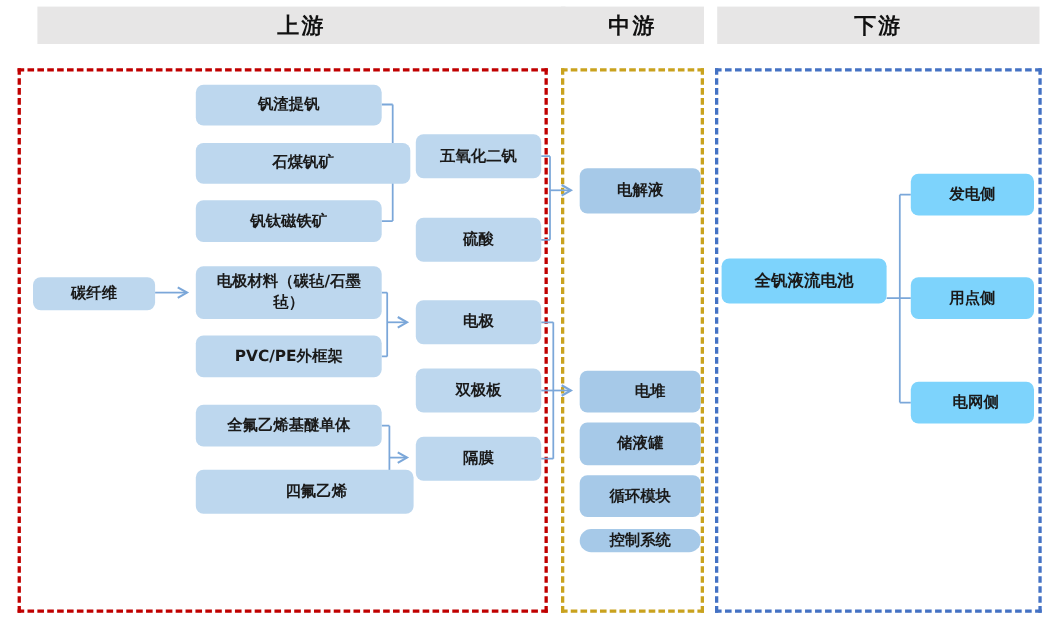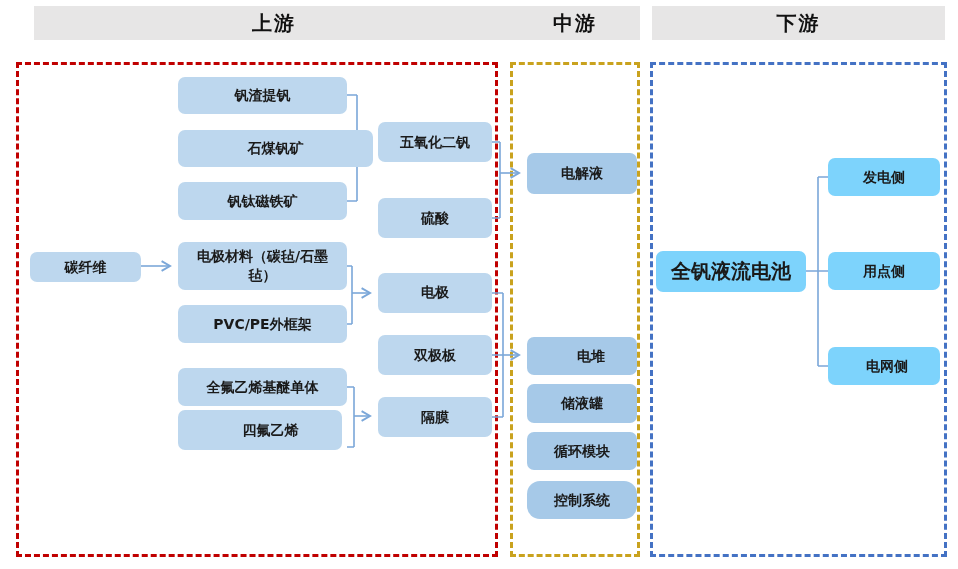--- a/index.html
+++ b/index.html
@@ -102,32 +102,32 @@
   </svg>
 
   <div class="node light" style="left:30px; top:252px; width:111px; height:30px;">碳纤维</div>
 
   <div class="node light" style="left:178px; top:77px;  width:169px; height:37px;">钒渣提钒</div>
   <div class="node light" style="left:178px; top:130px; width:195px; height:37px;">石煤钒矿</div>
   <div class="node light" style="left:178px; top:182px; width:169px; height:38px;">钒钛磁铁矿</div>
   <div class="node light" style="left:178px; top:242px; width:169px; height:48px;">电极材料（碳毡/石墨毡）</div>
   <div class="node light" style="left:178px; top:305px; width:169px; height:38px;">PVC/PE外框架</div>
   <div class="node light" style="left:178px; top:368px; width:169px; height:38px;">全氟乙烯基醚单体</div>
-  <div class="node light" style="left:178px; top:410px; width:164px; height:40px;padding-left:27px;">四氟乙烯</div>
+  <div class="node light" style="left:178px; top:427px; width:198px; height:40px;padding-left:27px;">四氟乙烯</div>
 
   <div class="node light" style="left:378px; top:122px; width:114px; height:40px;">五氧化二钒</div>
   <div class="node light" style="left:378px; top:198px; width:114px; height:40px;">硫酸</div>
   <div class="node light" style="left:378px; top:273px; width:114px; height:40px;font-family:Liberation Mono, monospace;">电极</div>
   <div class="node light" style="left:378px; top:335px; width:114px; height:40px;">双极板</div>
   <div class="node light" style="left:378px; top:397px; width:114px; height:40px;">隔膜</div>
 
   <div class="node mid" style="left:527px; top:153px; width:110px; height:41px;">电解液</div>
   <div class="node mid" style="left:527px; top:337px; width:110px; height:38px;padding-left:24px;">电堆</div>
   <div class="node mid" style="left:527px; top:384px; width:110px; height:39px;">储液罐</div>
   <div class="node mid" style="left:527px; top:432px; width:110px; height:38px;">循环模块</div>
-  <div class="node mid" style="left:527px; top:481px; width:110px; height:38px;border-radius:13px;">控制系统</div>
+  <div class="node mid" style="left:527px; top:481px; width:110px; height:21px;border-radius:13px;">控制系统</div>
 
-  <div class="node dark" style="left:656px; top:251px; width:150px; height:41px; font-size:20px;">全钒液流电池</div>
+  <div class="node dark" style="left:656px; top:235px; width:150px; height:41px; font-size:15px;">全钒液流电池</div>
   <div class="node dark" style="left:828px; top:158px; width:112px; height:38px;">发电侧</div>
   <div class="node dark" style="left:828px; top:252px; width:112px; height:38px;">用点侧</div>
   <div class="node dark" style="left:828px; top:347px; width:112px; height:38px;padding-left:12px;">电网侧</div>
 
 </div>
 
 </body></html>

